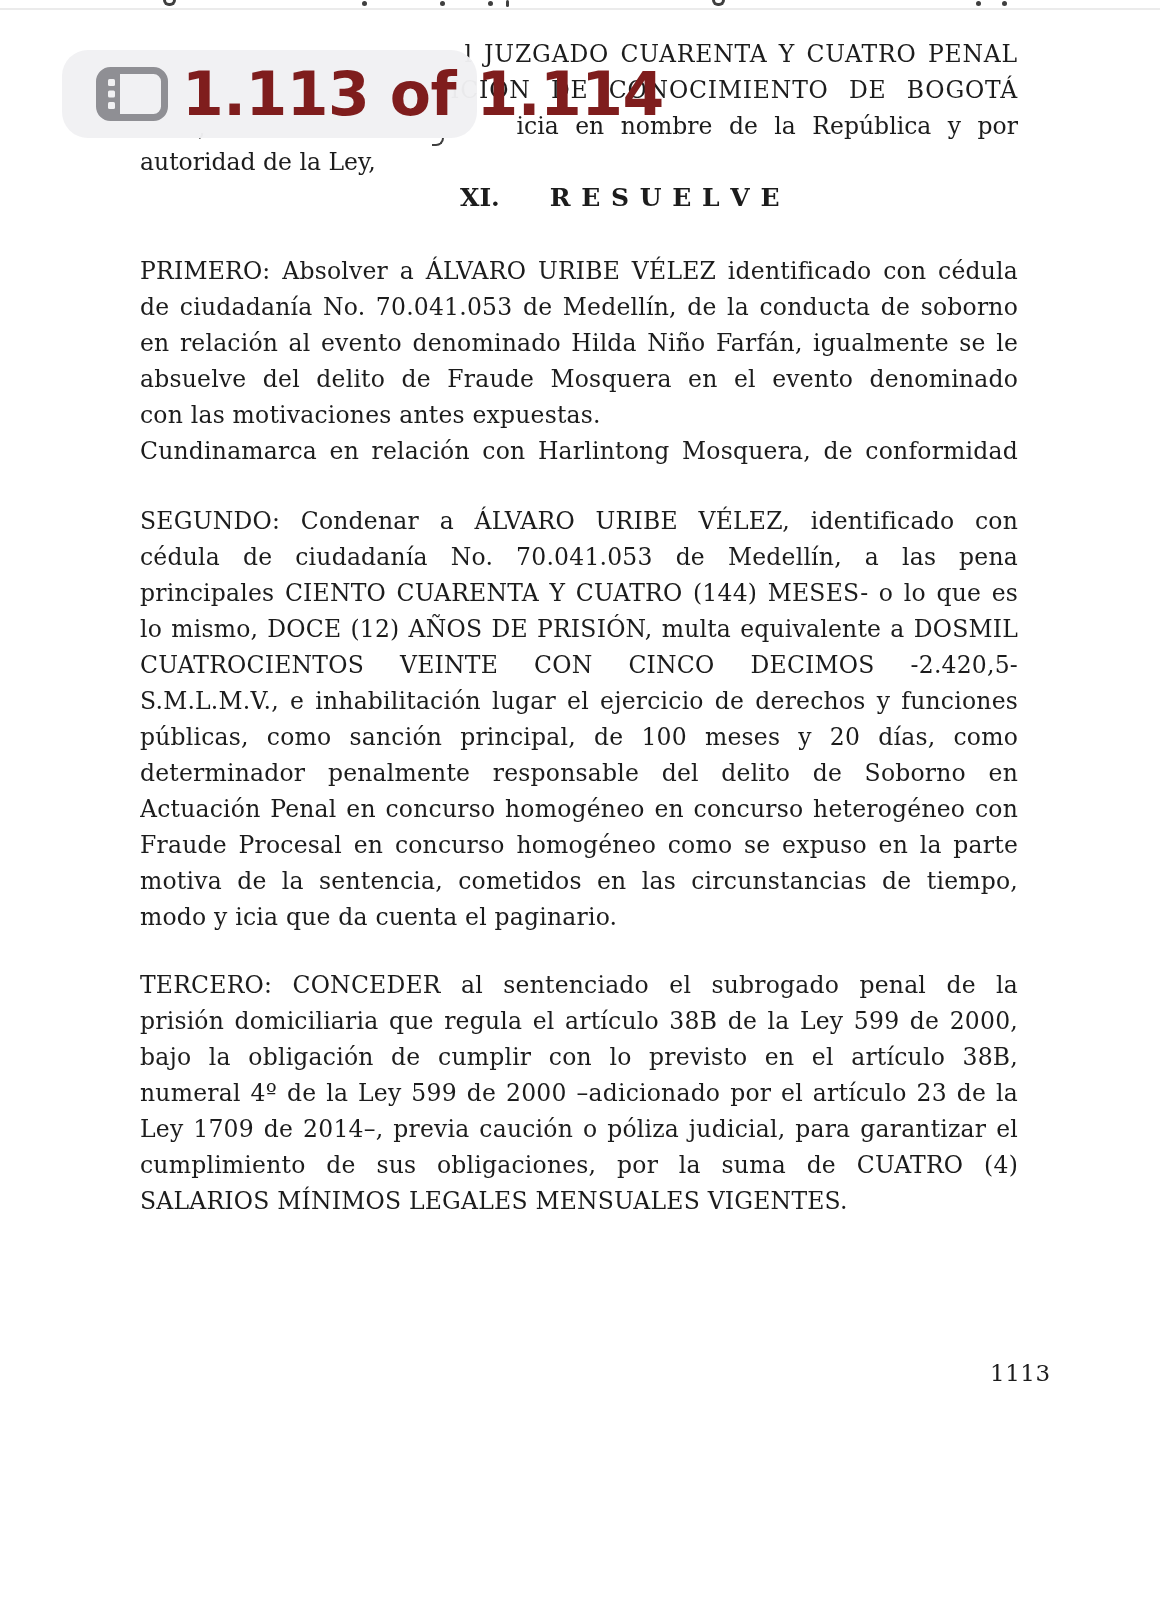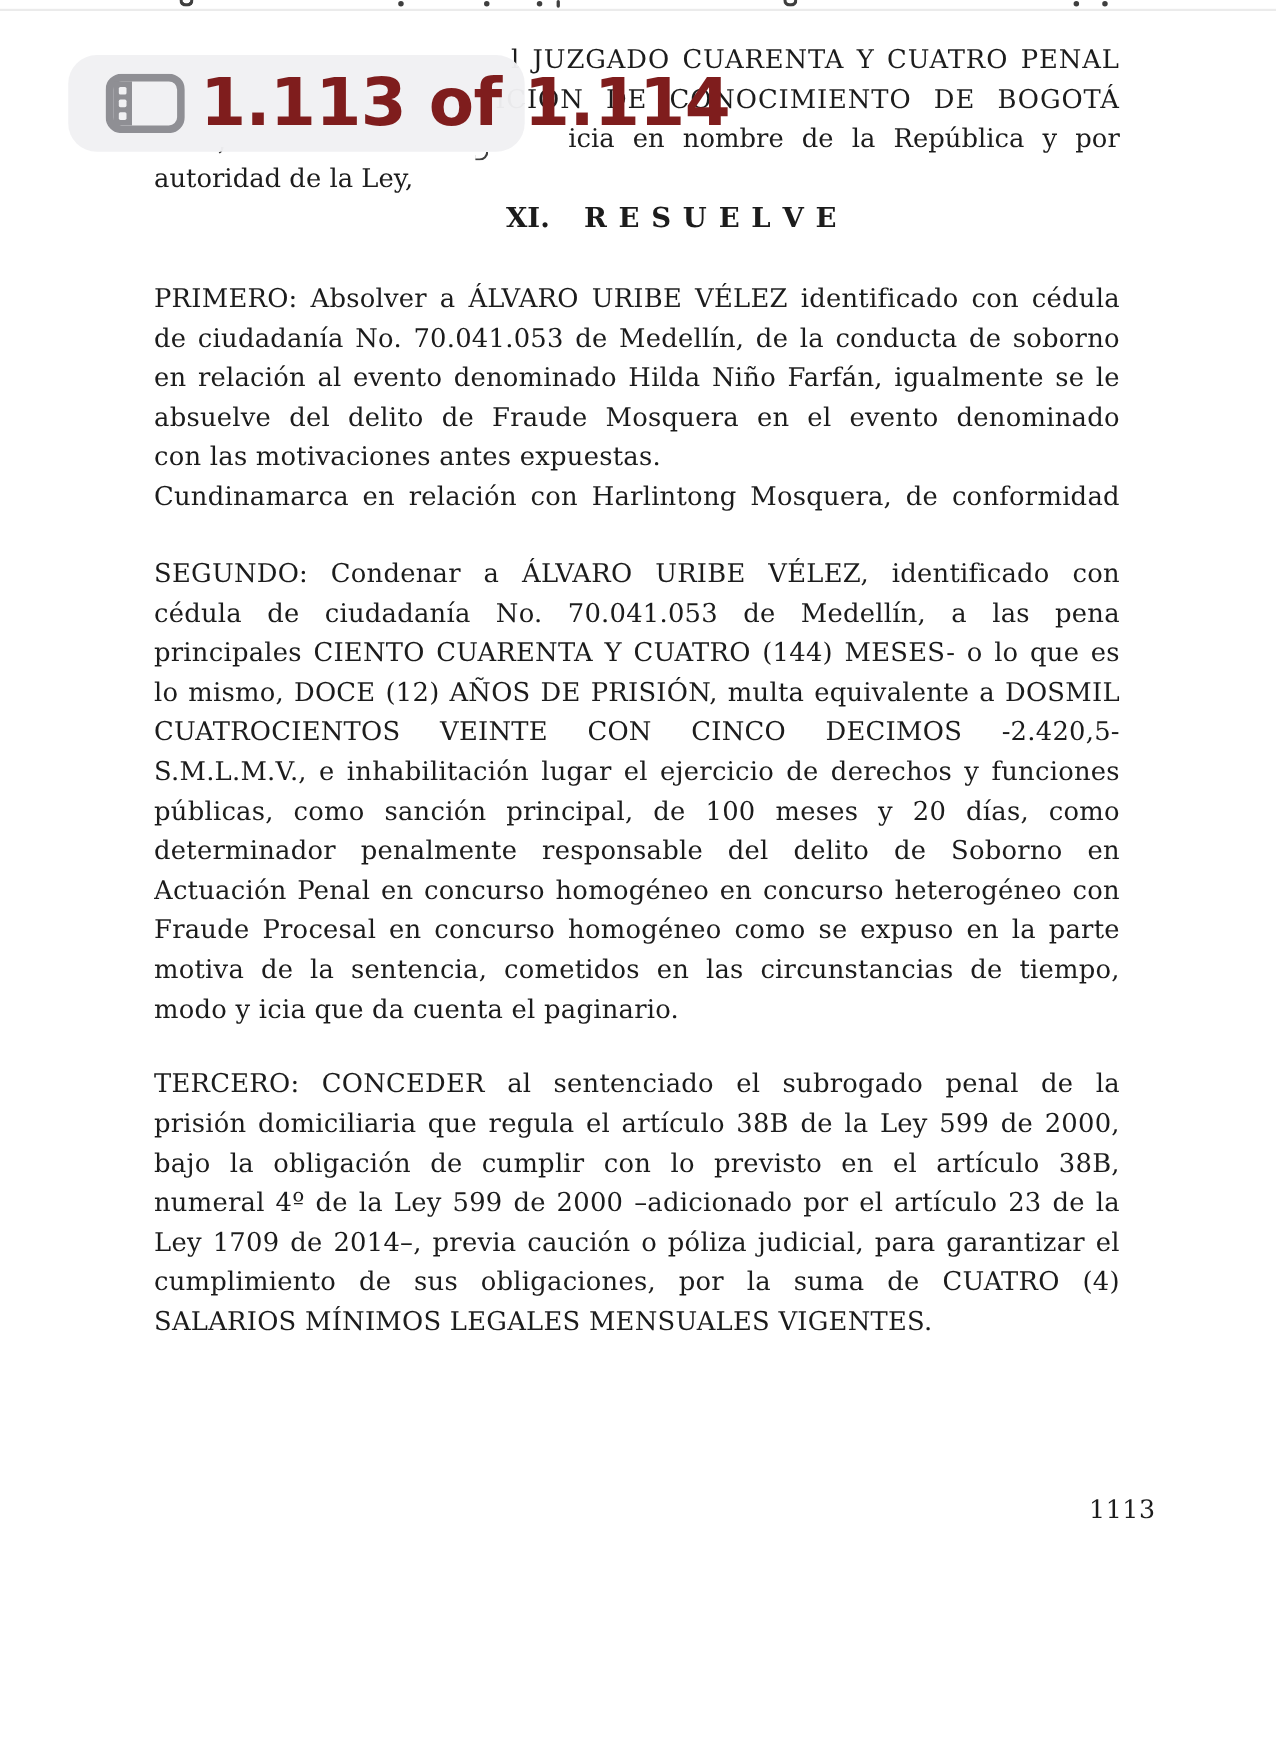--- a/index.html
+++ b/index.html
@@ -59,21 +59,21 @@
   }
   .hl.caps{letter-spacing:0.8px;word-spacing:3px;}
   .hl.wide{word-spacing:12px;}
   .hl.mwide{word-spacing:9px;}
   .hl.leftal{text-align:left;}
 
   .heading{
     position:absolute;left:460px;top:183px;
     font-weight:bold;font-size:25px;white-space:nowrap;
   }
-  .heading .num{margin-right:31px;}
+  .heading .num{margin-right:50px;}
   .heading .word{letter-spacing:1px;}
 
   .para{position:absolute;left:140px;width:878px;}
   .ln{
     height:36px;line-height:36px;font-size:23.5px;
     letter-spacing:0.2px;overflow:hidden;white-space:normal;
   }
   .j{text-align:justify;text-align-last:justify;}
   .p1{top:253px;}
   .p2{top:503px;}

